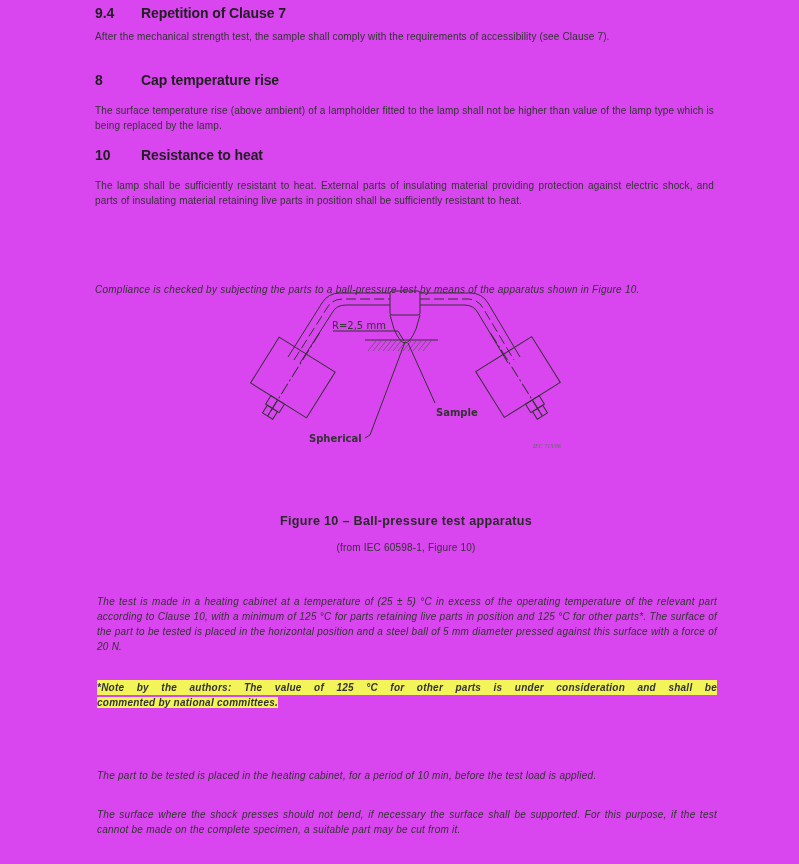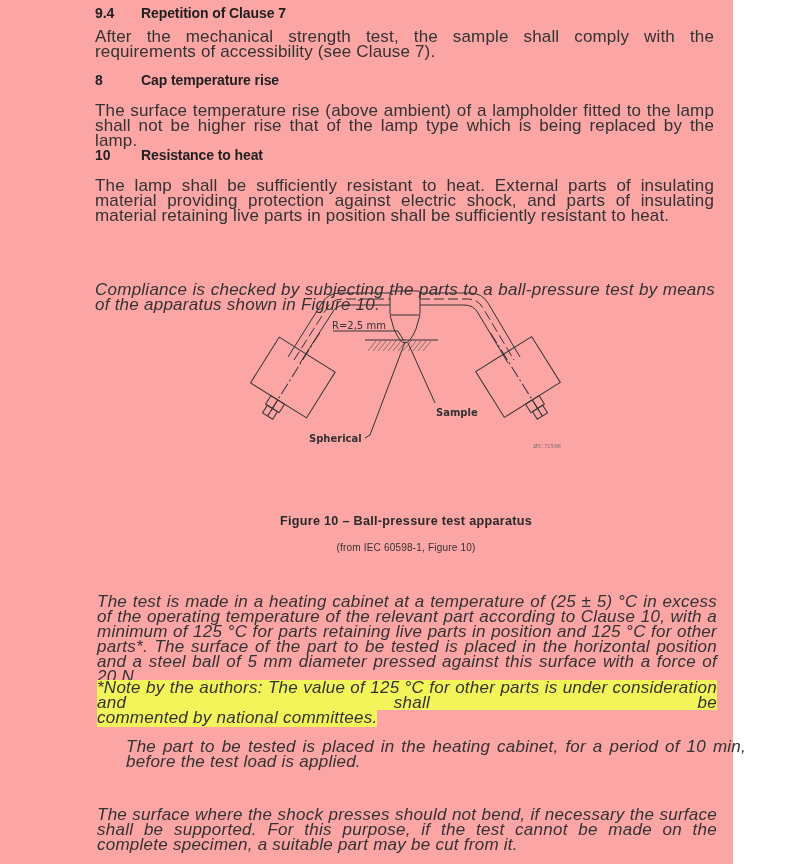--- a/index.html
+++ b/index.html
@@ -1,23 +1,23 @@
 <!DOCTYPE html>
 <html><head>
   <meta charset="utf-8">
   <style>
     html, body { margin: 0; padding: 0; background: #ffffff; }
     body { width: 799px; height: 864px; position: relative; overflow: hidden;
       font-family: "Liberation Sans", sans-serif; color: #2a2a2a; }
-    .page { position: absolute; left: 0; top: 0; width: 733px; height: 864px; background: #fca5a5; }
+    .page { position: absolute; left: 0; top: 0; width: 799px; height: 864px; background: #d946ef; }
     .h { position: absolute; left: 95px; font-weight: bold; font-size: 14px; color: #1f1f1f; letter-spacing: -0.1px; }
     .h .num { display: inline-block; width: 46px; }
-    .p { position: absolute; left: 95px; width: 619px; font-size: 17px; line-height: 15px; text-align: justify; color: #333; letter-spacing: 0.15px; }
+    .p { position: absolute; left: 95px; width: 619px; font-size: 10px; line-height: 15px; text-align: justify; color: #333; letter-spacing: 0.15px; }
     .p.i { font-style: italic; left: 97px; width: 620px; letter-spacing: 0.25px; }
-    .hl { background: #f3f35a; }
+    .hl { background: #f3f35a; font-weight: bold; }
     .cap { position: absolute; left: 0; width: 812px; text-align: center; }
     .cap.title { top: 514px; font-weight: bold; font-size: 12.6px; color: #2a2a2a; letter-spacing: 0.3px; }
     .cap.src { top: 542px; font-size: 10px; color: #333; letter-spacing: 0.2px; }
     svg.fig { position: absolute; left: 230px; top: 285px; }
     .lbl { font-family: "DejaVu Sans", sans-serif; font-size: 10px; font-weight: bold; fill: #333; }
     .lbl-it { font-family: "DejaVu Sans", sans-serif; font-size: 10px; fill: #333; }
     .iec { font-family: "Liberation Serif", serif; font-size: 6px; font-style: italic; fill: #666; }
   </style>
 </head>
 <body>
@@ -25,21 +25,21 @@
 <div class="page">
 
   <div class="h" style="top:5px;">
     <span class="num">9.4</span><span>Repetition of Clause 7</span>
   </div>
   <div class="p" style="top:29px;">After the mechanical strength test, the sample shall comply with the requirements of accessibility (see Clause 7).</div>
 
   <div class="h" style="top:72px;">
     <span class="num">8</span><span>Cap temperature rise</span>
   </div>
-  <div class="p" style="top:103px;">The surface temperature rise (above ambient) of a lampholder fitted to the lamp shall not be higher rise that of the lamp type which is being replaced by the lamp.</div>
+  <div class="p" style="top:103px;">The surface temperature rise (above ambient) of a lampholder fitted to the lamp shall not be higher than value of the lamp type which is being replaced by the lamp.</div>
 
   <div class="h" style="top:147px;">
     <span class="num">10</span><span>Resistance to heat</span>
   </div>
   <div class="p" style="top:178px;">The lamp shall be sufficiently resistant to heat. External parts of insulating material providing protection against electric shock, and parts of insulating material retaining live parts in position shall be sufficiently resistant to heat.</div>
   <div class="p i" style="top:234px; left:95px;margin-top:48px;">Compliance is checked by subjecting the parts to a ball-pressure test by means of the apparatus shown in Figure 10.</div>
 
   <svg class="fig" width="370" height="180" viewBox="0 0 370 180">
     <g fill="none" stroke="#333" stroke-width="1">
 
@@ -100,16 +100,16 @@
 
   <div class="cap title">Figure 10 – Ball-pressure test apparatus</div>
   <div class="cap src">(from IEC 60598-1, Figure 10)</div>
 
   <div class="p i" style="top:594px;">The test is made in a heating cabinet at a temperature of (25 ± 5) °C in excess of the operating temperature of the relevant part according to Clause 10, with a minimum of 125 °C for parts retaining live parts in position and 125 °C for other parts*. The surface of the part to be tested is placed in the horizontal position and a steel ball of 5 mm diameter pressed against this surface with a force of 20 N.</div>
 
   <div class="p i" style="top:680px; width:620px;">
     <span class="hl" style="display: block; text-align: justify; text-align-last: justify; background: rgb(243, 243, 90);">*Note by the authors: The value of 125 °C for other parts is under consideration and shall be</span><span class="hl" style="background: rgb(243, 243, 90);">commented by national committees.</span>
   </div>
 
-  <div class="p i" style="top:739px;margin-left:29px;">The part to be tested is placed in the heating cabinet, for a period of 10 min, before the test load is applied.</div>
+  <div class="p i" style="top:768px;">The part to be tested is placed in the heating cabinet, for a period of 10 min, before the test load is applied.</div>
   <div class="p i" style="top:807px;">The surface where the shock presses should not bend, if necessary the surface shall be supported. For this purpose, if the test cannot be made on the complete specimen, a suitable part may be cut from it.</div>
 
 </div>
 
 </body></html>

